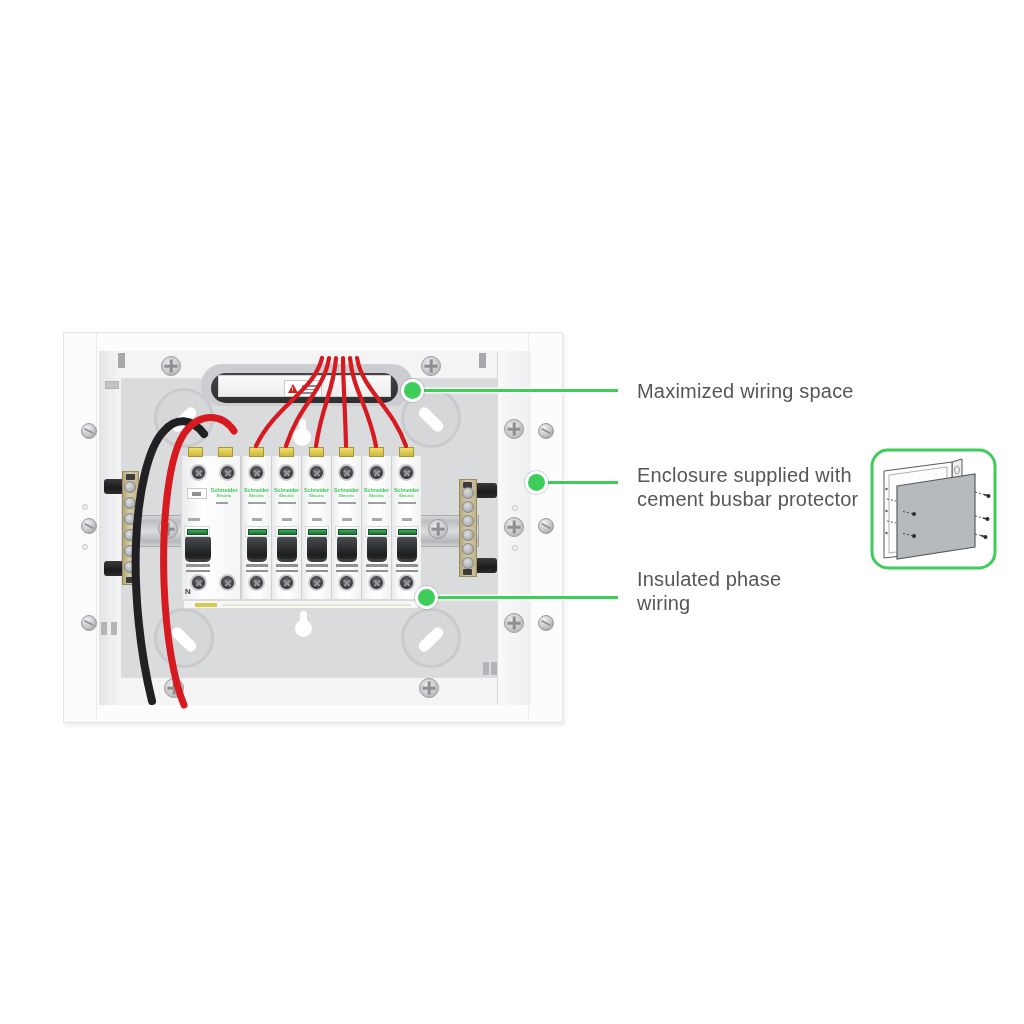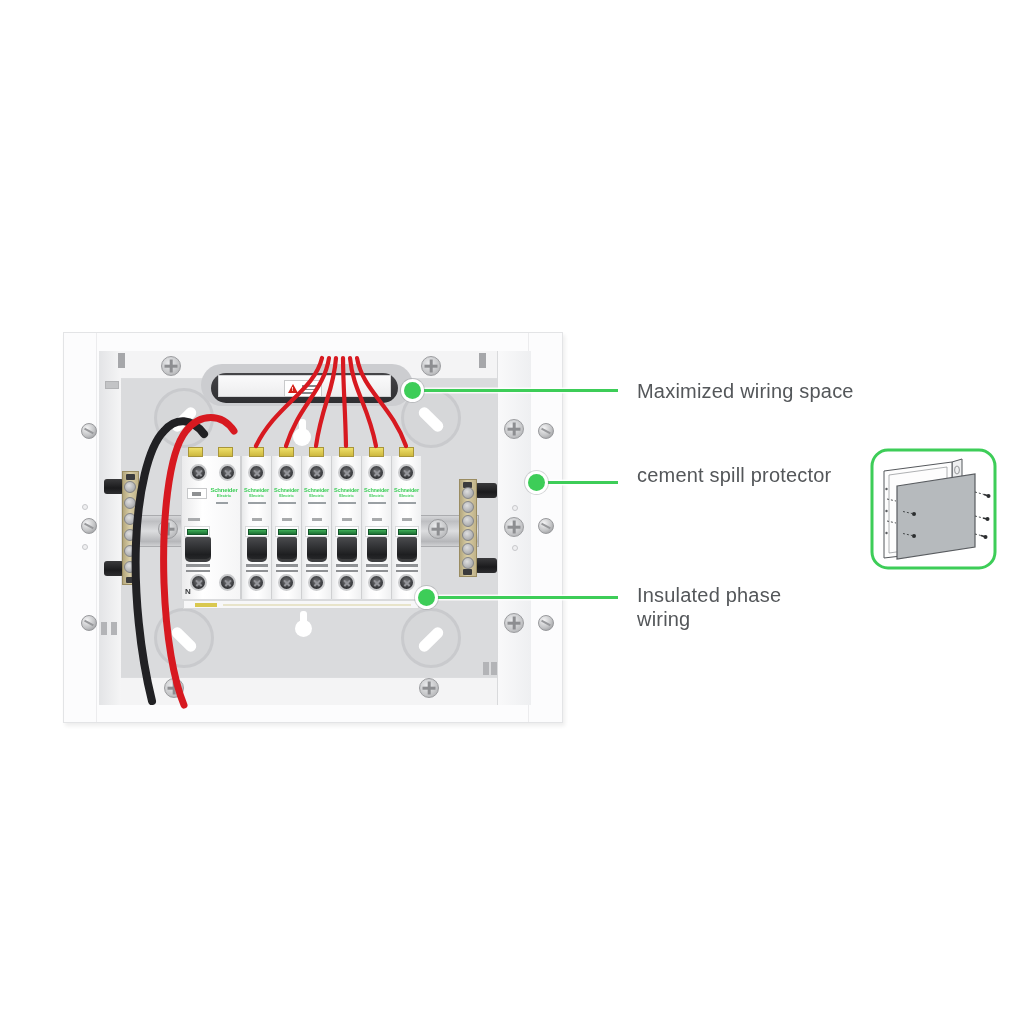--- a/index.html
+++ b/index.html
@@ -352,23 +352,24 @@
   <div class="cline" style="left:437px;top:596px;width:181px;"></div>
   <div class="cdot" style="left:404px;top:382px;"></div>
   <div class="cdot" style="left:528px;top:474px;"></div>
   <div class="cdot" style="left:418px;top:589px;"></div>
 
   <div class="clabel" style="top:380px;">
     <span>Maximized wiring space</span>
     <span></span>
   </div>
   <div class="clabel" style="top:464px;">
-    <span>cement spill protector</span>
+    <span>Enclosure supplied with</span>
+    <span>cement busbar protector</span>
   </div>
-  <div class="clabel" style="top:584px;">
+  <div class="clabel" style="top:568px;">
     <span>Insulated phase</span>
     <span>wiring</span>
   </div>
 
   <div class="inset">
     <svg width="128" height="124" viewBox="0 0 128 124">
       <rect x="2" y="3" width="123" height="118" rx="16" fill="#ffffff" stroke="#3DCD58" stroke-width="3"></rect>
 
       <polygon points="82,15 92,12 92,99 82,103" fill="#eeeff0" stroke="#55585c" stroke-width="1"></polygon>
       <polygon points="14,24 82,15 82,103 14,111" fill="#fdfdfd" stroke="#55585c" stroke-width="1"></polygon>

